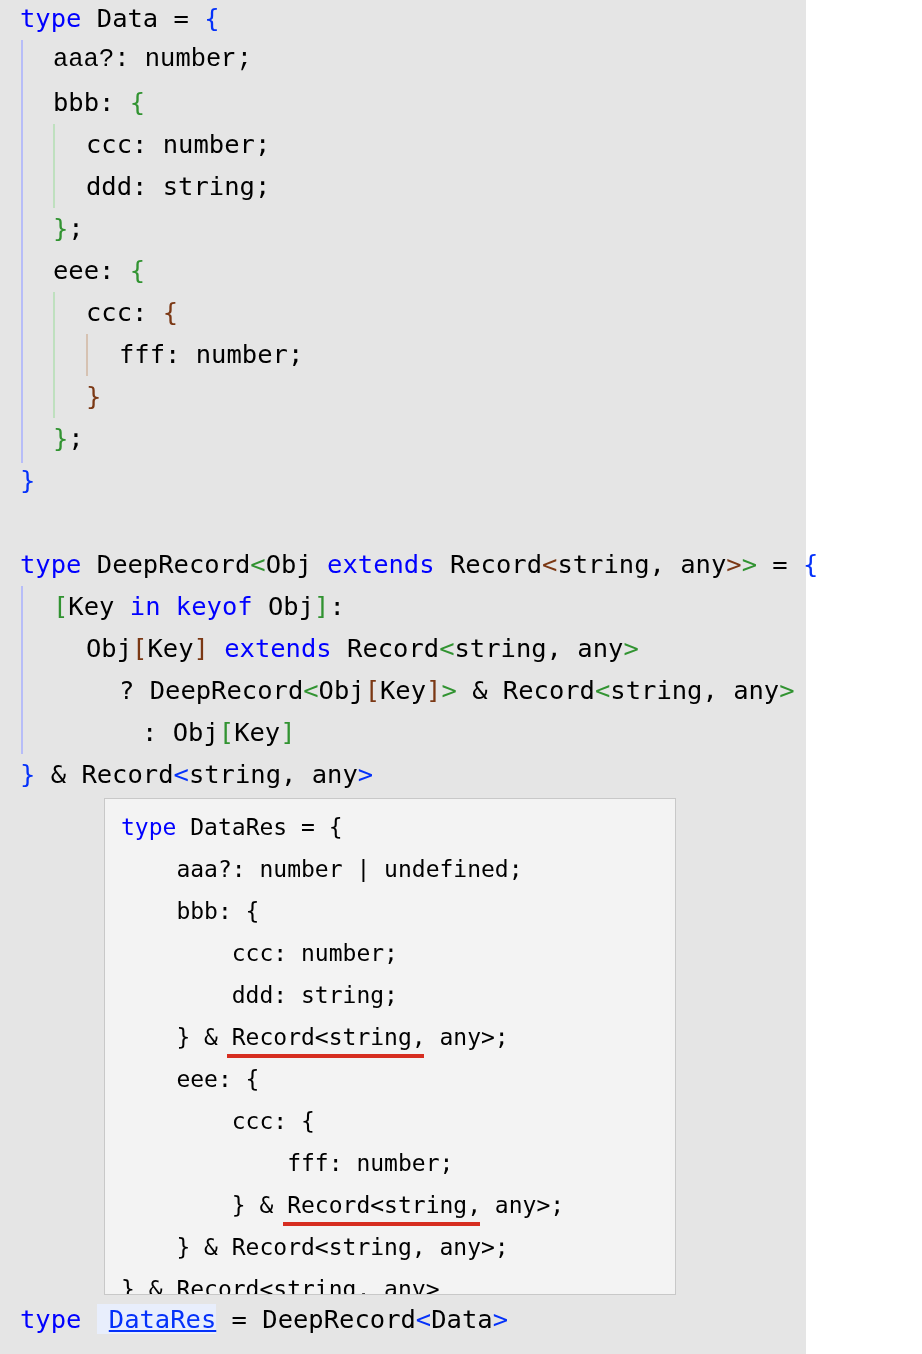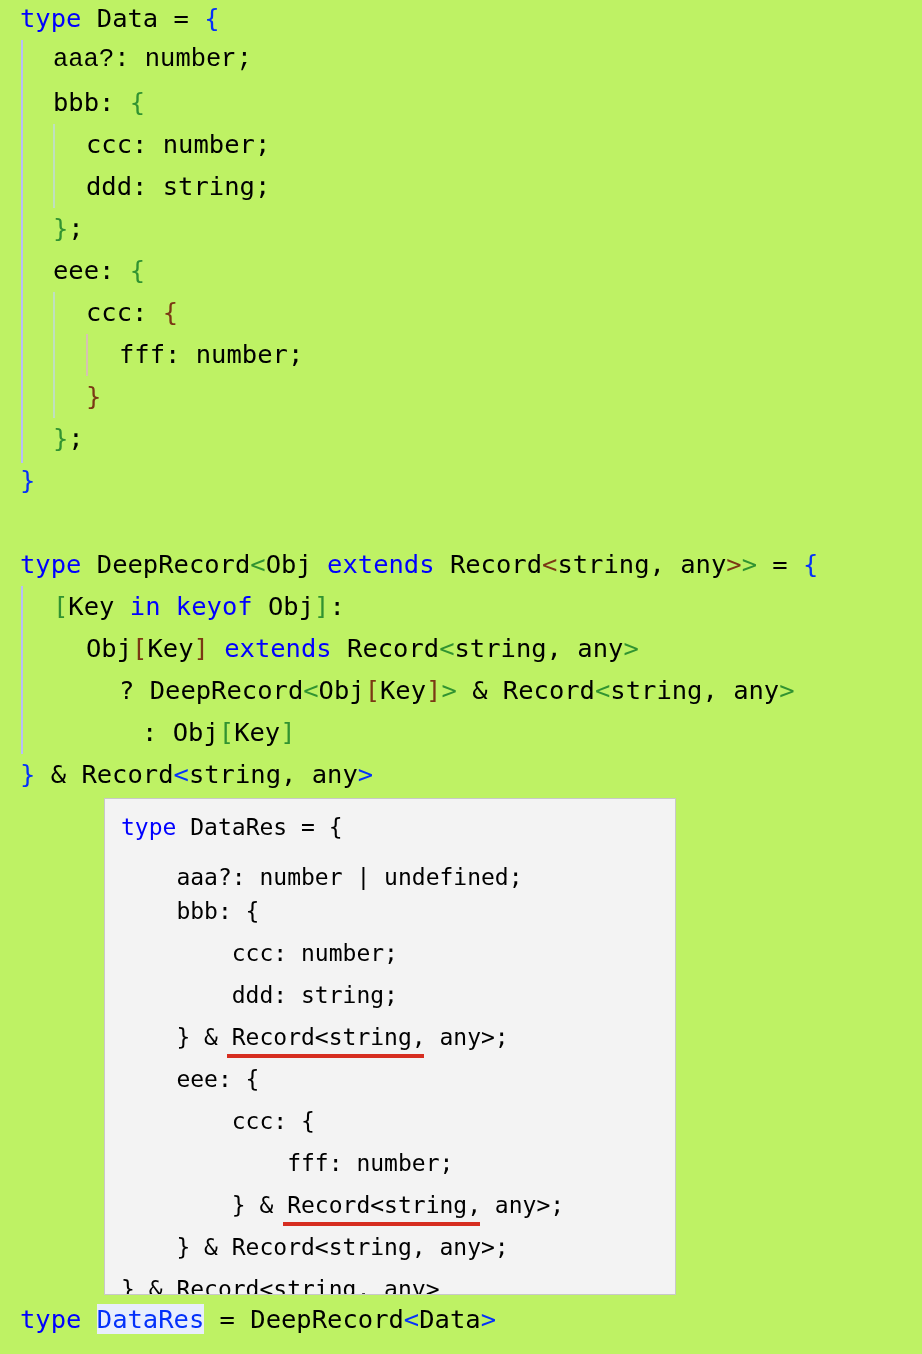--- a/index.html
+++ b/index.html
@@ -13,23 +13,23 @@
     position: relative;
     overflow: hidden;
     font-family: "DejaVu Sans Mono", "Liberation Mono", monospace;
   }
 
   
   #editor {
     position: absolute;
     left: 0;
     top: 0;
-    width: 922px;
+    width: 806px;
     height: 1354px;
-    background: #bef264;
+    background: #e5e5e5;
   }
 
   .code-line {
     position: absolute;
     left: 20px;
     height: 42px;
     line-height: 42px;
     font-size: 25.5px;
     letter-spacing: 0px;
     white-space: pre;
@@ -49,21 +49,23 @@
     position: absolute;
     width: 2px;
   }
   .g0 { background: #b7bdf8; }   
   .g1 { background: #bfe0bf; }   
   .g2 { background: #d6c2b2; }   
 
   
   .link {
     color: #0431fa;
+    text-decoration: underline;
     background: #e8eefc;
+    padding-left: 12px;
   }
 
   
   #tooltip {
     position: absolute;
     left: 104px;
     top: 798px;
     width: 572px;
     height: 497px;
     background: #f3f3f3;
@@ -138,21 +140,21 @@
   <div class="code-line" style="top:753px; left:20px;"><span class="b0">}</span><span class="plain"> &amp; Record</span><span class="b0">&lt;</span><span class="plain">string, any</span><span class="b0">&gt;</span></div>
 
   <div class="code-line" style="top:1298px; left:20px;"><span class="kw">type</span><span class="plain"> </span><span class="link">DataRes</span><span class="plain"> = DeepRecord</span><span class="b0">&lt;</span><span class="plain">Data</span><span class="b0">&gt;</span></div>
 
 </div>
 
 <div id="tooltip">
 
   <div class="tip-line" style="top:7px;"><span class="tip-kw">type</span><span> DataRes = {</span></div>
 
-  <div class="tip-line" style="top:49px;margin-top:8px;"><span>    aaa?: number | undefined;</span></div>
+  <div class="tip-line" style="top:49px;"><span>    aaa?: number | undefined;</span></div>
 
   <div class="tip-line" style="top:91px;"><span>    bbb: {</span></div>
 
   <div class="tip-line" style="top:133px;"><span>        ccc: number;</span></div>
 
   <div class="tip-line" style="top:175px;"><span>        ddd: string;</span></div>
 
   <div class="tip-line" style="top:217px;"><span>    } &amp; Record&lt;string, any&gt;;</span></div>
   <div class="err-underline" style="left:122px; top:255px; width:197px;"></div>
 

